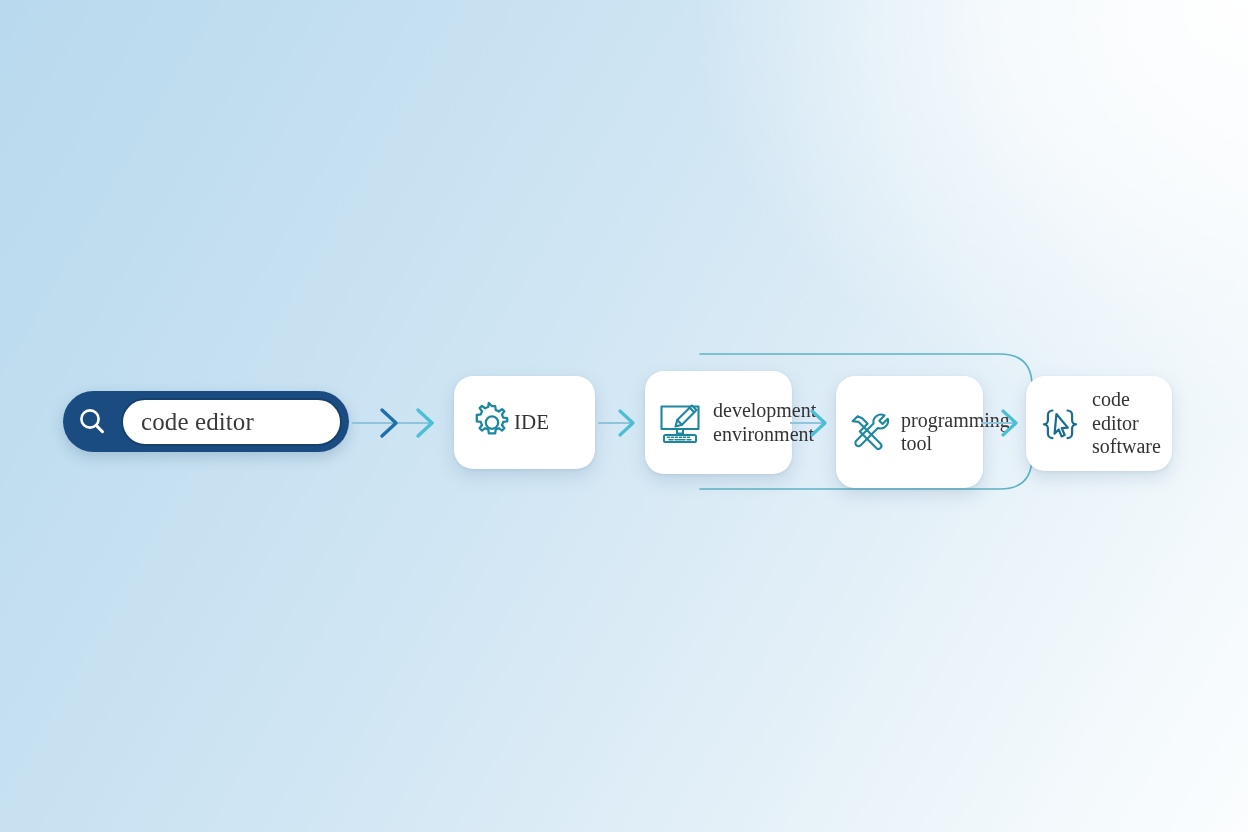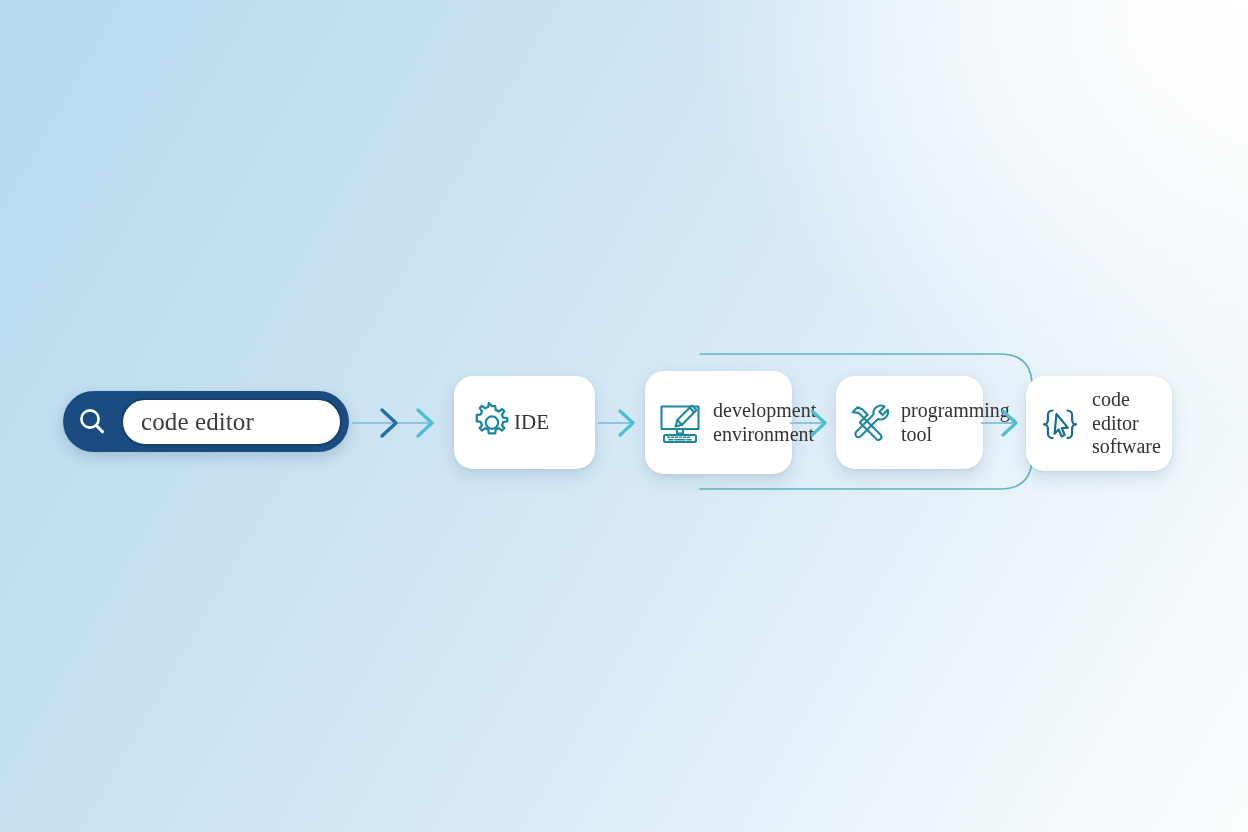--- a/index.html
+++ b/index.html
@@ -109,21 +109,21 @@
   .card-ide .card-label { font-size: 21px; }
 
   .card-devenv {
     left: 645px; top: 371px; width: 147px; height: 103px;
     padding-left: 11px;
   }
   .card-devenv .icon { width: 48px; height: 48px; }
   .card-devenv .card-label { margin-left: 9px; }
 
   .card-progtool {
-    left: 836px; top: 376px; width: 147px; height: 93px;
+    left: 836px; top: 376px; width: 147px; height: 112px;
     padding-left: 9px;
   }
   .card-progtool .icon { width: 48px; height: 46px; }
   .card-progtool .card-label { margin-left: 8px; }
 
   .card-codeeditor {
     left: 1026px; top: 376px; width: 146px; height: 95px;
     padding-left: 11px;
   }
   .card-codeeditor .icon { width: 46px; height: 46px; }

